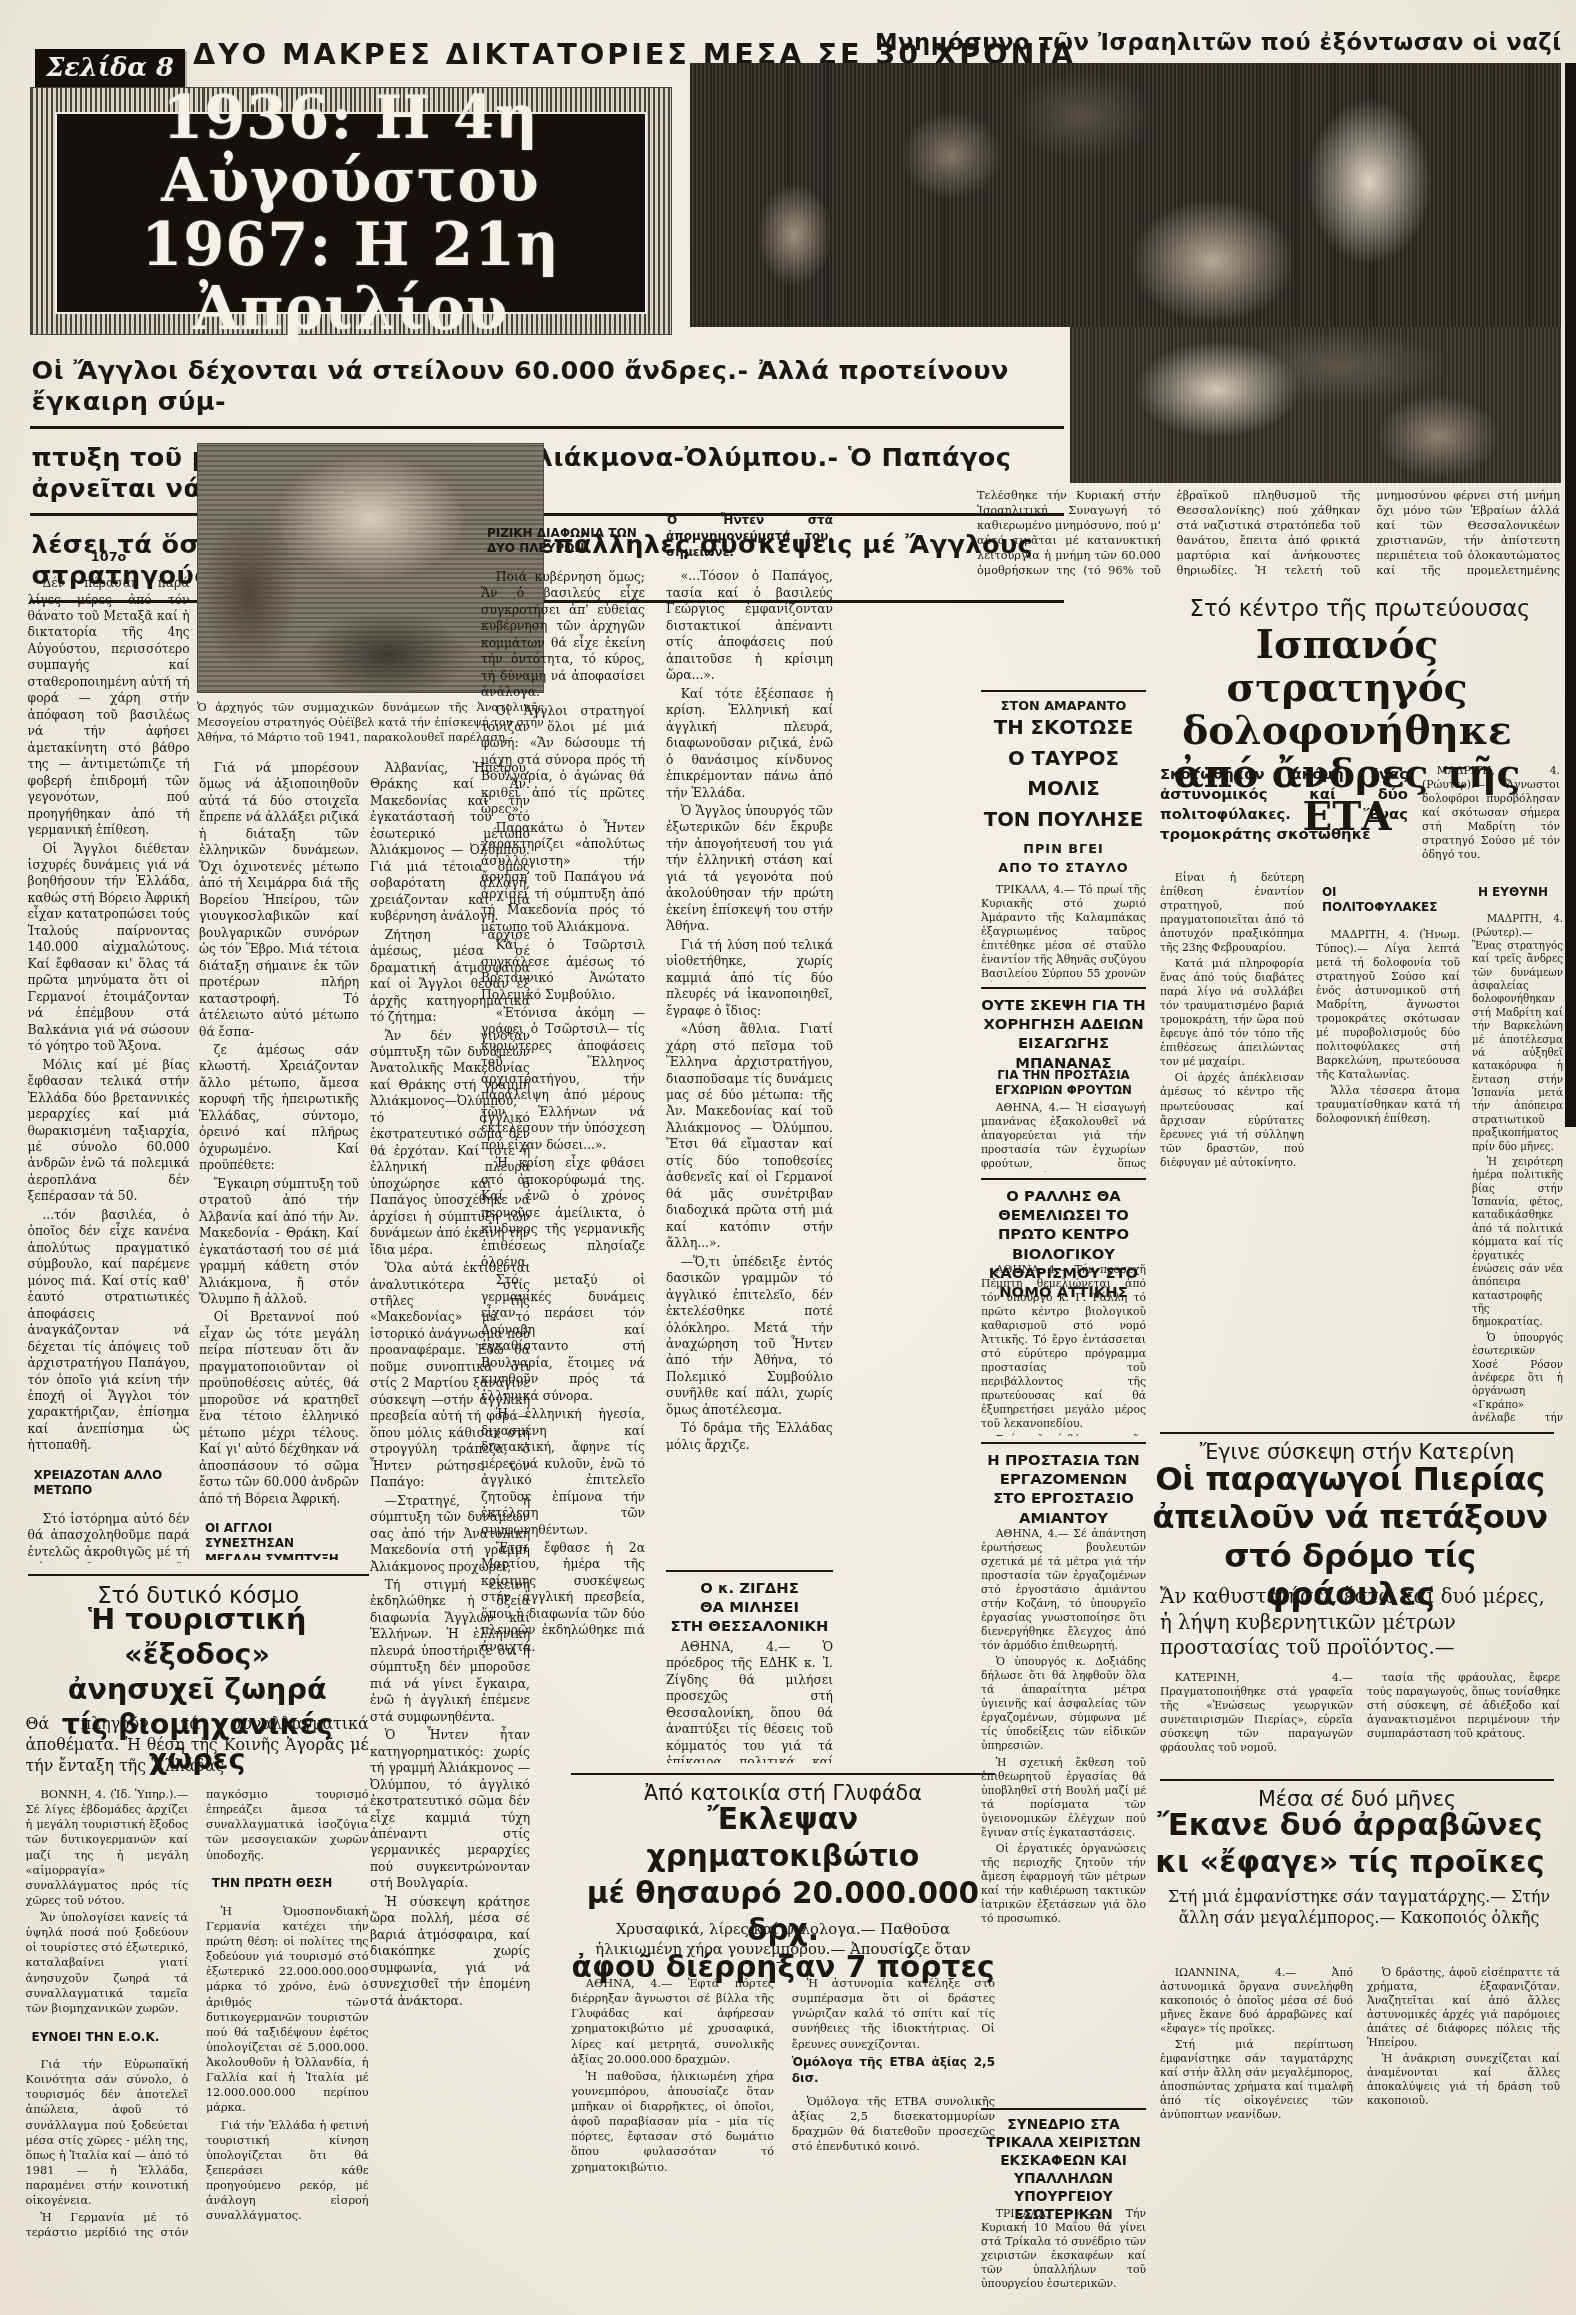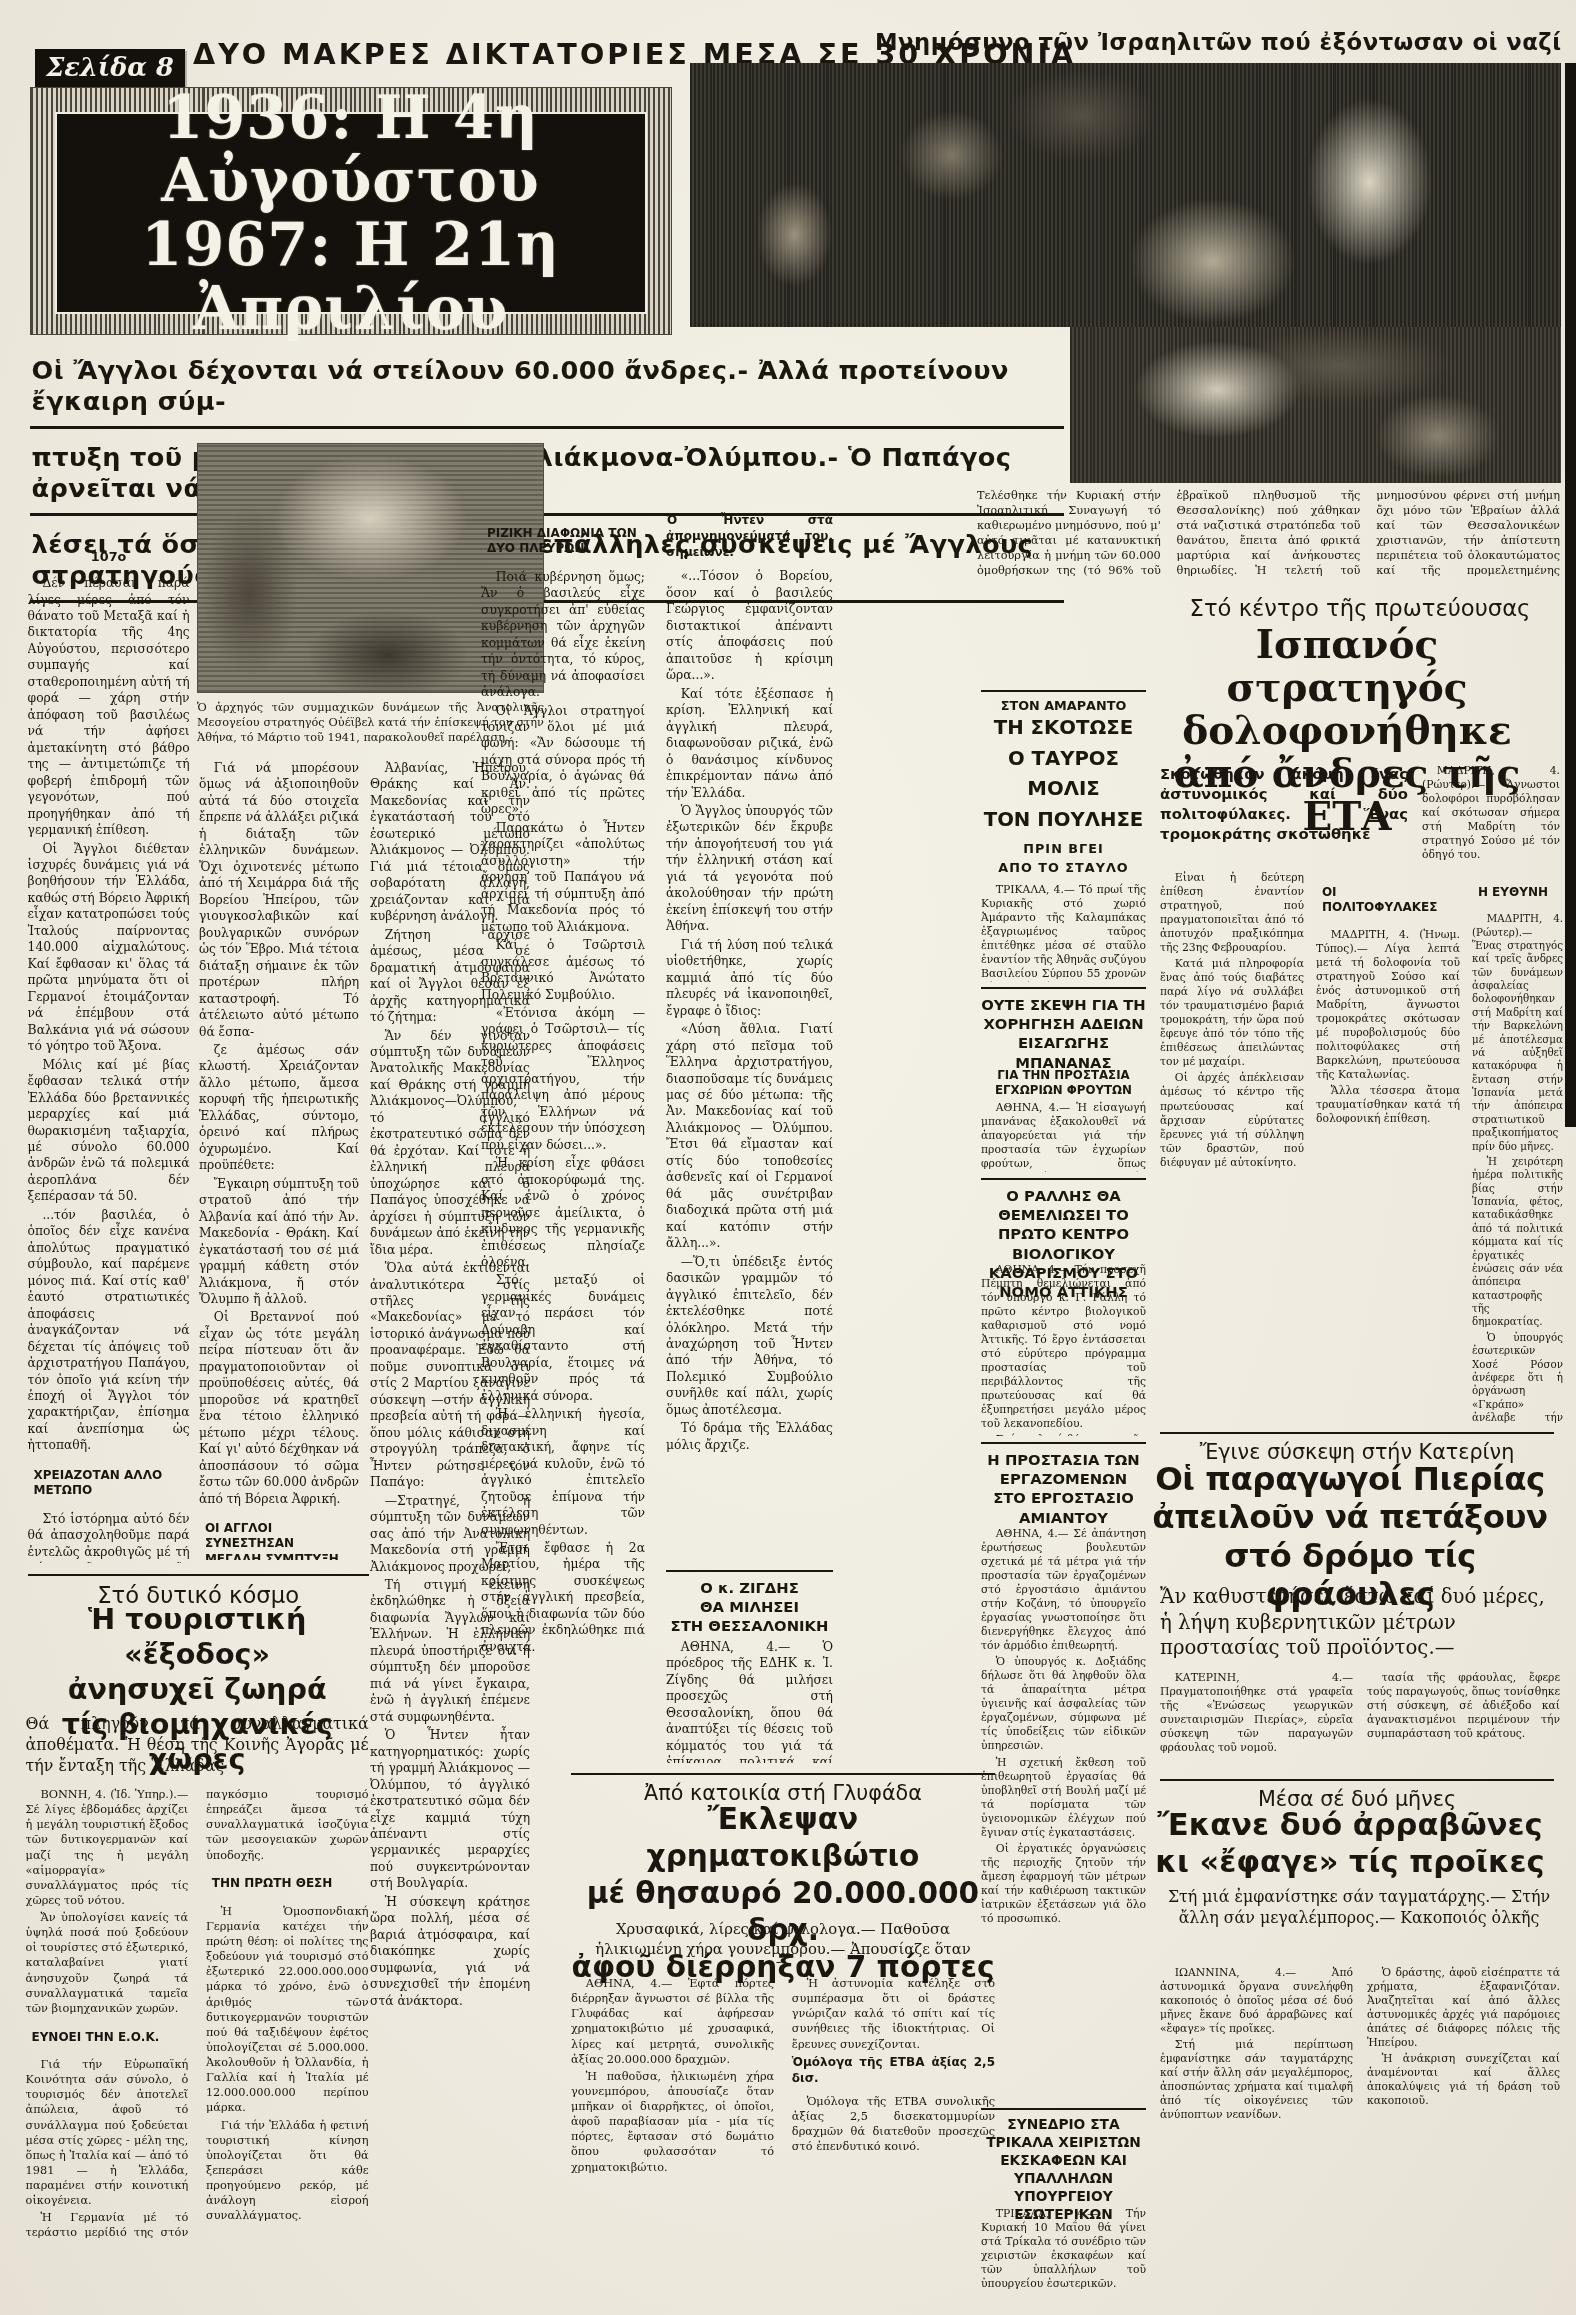--- a/index.html
+++ b/index.html
@@ -182,21 +182,21 @@
     <div class="ci t-p">«Ἐτόνισα ἀκόμη —γράφει ὁ Τσῶρτσιλ— τίς κυριώτερες ἀποφάσεις τοῦ Ἕλληνος ἀρχιστρατήγου, τήν παράλειψη ἀπό μέρους τῶν Ἑλλήνων νά ἐκτελέσουν τήν ὑπόσχεση πού εἶχαν δώσει...».</div>
     <div class="ci t-p">Ἡ κρίση εἶχε φθάσει στό ἀποκορύφωμά της. Καί ἐνῶ ὁ χρόνος περνοῦσε ἀμείλικτα, ὁ κίνδυνος τῆς γερμανικῆς ἐπιθέσεως πλησίαζε ὁλοένα.</div>
     <div class="ci t-p">Στό μεταξύ οἱ γερμανικές δυνάμεις εἶχαν περάσει τόν Δούναβη καί ἐγκαθίσταντο στή Βουλγαρία, ἕτοιμες νά κινηθοῦν πρός τά ἑλληνικά σύνορα.</div>
     <div class="ci t-p">Ἡ ἑλληνική ἡγεσία, διχασμένη καί διστακτική, ἄφηνε τίς μέρες νά κυλοῦν, ἐνῶ τό ἀγγλικό ἐπιτελεῖο ζητοῦσε ἐπίμονα τήν ἐκτέλεση τῶν συμφωνηθέντων.</div>
     <div class="ci t-p">Ἔτσι ἔφθασε ἡ 2α Μαρτίου, ἡμέρα τῆς κρίσιμης συσκέψεως στήν ἀγγλική πρεσβεία, ὅπου ἡ διαφωνία τῶν δύο πλευρῶν ἐκδηλώθηκε πιά ἀνοιχτά.</div>
   </div>
 
 <div class="abs col" style="left:666px;top:512px;width:167px;height:1048px;">
 
 <div class="ci t-lead">Ὁ Ἦντεν στά ἀπομνημονεύματά του, σημείωνε:</div>
-    <div class="ci t-p">«...Τόσον ὁ Βορείου, ὅσον καί ὁ βασιλεύς Γεώργιος ἐμφανίζονταν διστακτικοί ἀπέναντι στίς ἀποφάσεις πού ἀπαιτοῦσε ἡ κρίσιμη ὥρα...».</div>
+    <div class="ci t-p">«...Τόσον ὁ Παπάγος, τασία καί ὁ βασιλεύς Γεώργιος ἐμφανίζονταν διστακτικοί ἀπέναντι στίς ἀποφάσεις πού ἀπαιτοῦσε ἡ κρίσιμη ὥρα...».</div>
     <div class="ci t-p">Καί τότε ἐξέσπασε ἡ κρίση. Ἑλληνική καί ἀγγλική πλευρά, διαφωνοῦσαν ριζικά, ἐνῶ ὁ θανάσιμος κίνδυνος ἐπικρέμονταν πάνω ἀπό τήν Ἑλλάδα.</div>
     <div class="ci t-p">Ὁ Ἄγγλος ὑπουργός τῶν ἐξωτερικῶν δέν ἔκρυβε τήν ἀπογοήτευσή του γιά τήν ἑλληνική στάση καί γιά τά γεγονότα πού ἀκολούθησαν τήν πρώτη ἐκείνη ἐπίσκεψή του στήν Ἀθήνα.</div>
     <div class="ci t-p">Γιά τή λύση πού τελικά υἱοθετήθηκε, χωρίς καμμιά ἀπό τίς δύο πλευρές νά ἱκανοποιηθεῖ, ἔγραφε ὁ ἴδιος:</div>
     <div class="ci t-p">«Λύση ἄθλια. Γιατί χάρη στό πεῖσμα τοῦ Ἕλληνα ἀρχιστρατήγου, διασποῦσαμε τίς δυνάμεις μας σέ δύο μέτωπα: τῆς Ἀν. Μακεδονίας καί τοῦ Ἀλιάκμονος — Ὀλύμπου. Ἔτσι θά εἴμασταν καί στίς δύο τοποθεσίες ἀσθενεῖς καί οἱ Γερμανοί θά μᾶς συνέτριβαν διαδοχικά πρῶτα στή μιά καί κατόπιν στήν ἄλλη...».</div>
     <div class="ci t-p">—Ὅ,τι ὑπέδειξε ἐντός δασικῶν γραμμῶν τό ἀγγλικό ἐπιτελεῖο, δέν ἐκτελέσθηκε ποτέ ὁλόκληρο. Μετά τήν ἀναχώρηση τοῦ Ἦντεν ἀπό τήν Ἀθήνα, τό Πολεμικό Συμβούλιο συνῆλθε καί πάλι, χωρίς ὅμως ἀποτέλεσμα.</div>
     <div class="ci t-p">Τό δράμα τῆς Ἑλλάδας μόλις ἄρχιζε.</div>
   </div>
 
 <div class="abs topline" style="left:666px;top:1570px;width:167px;">
 

